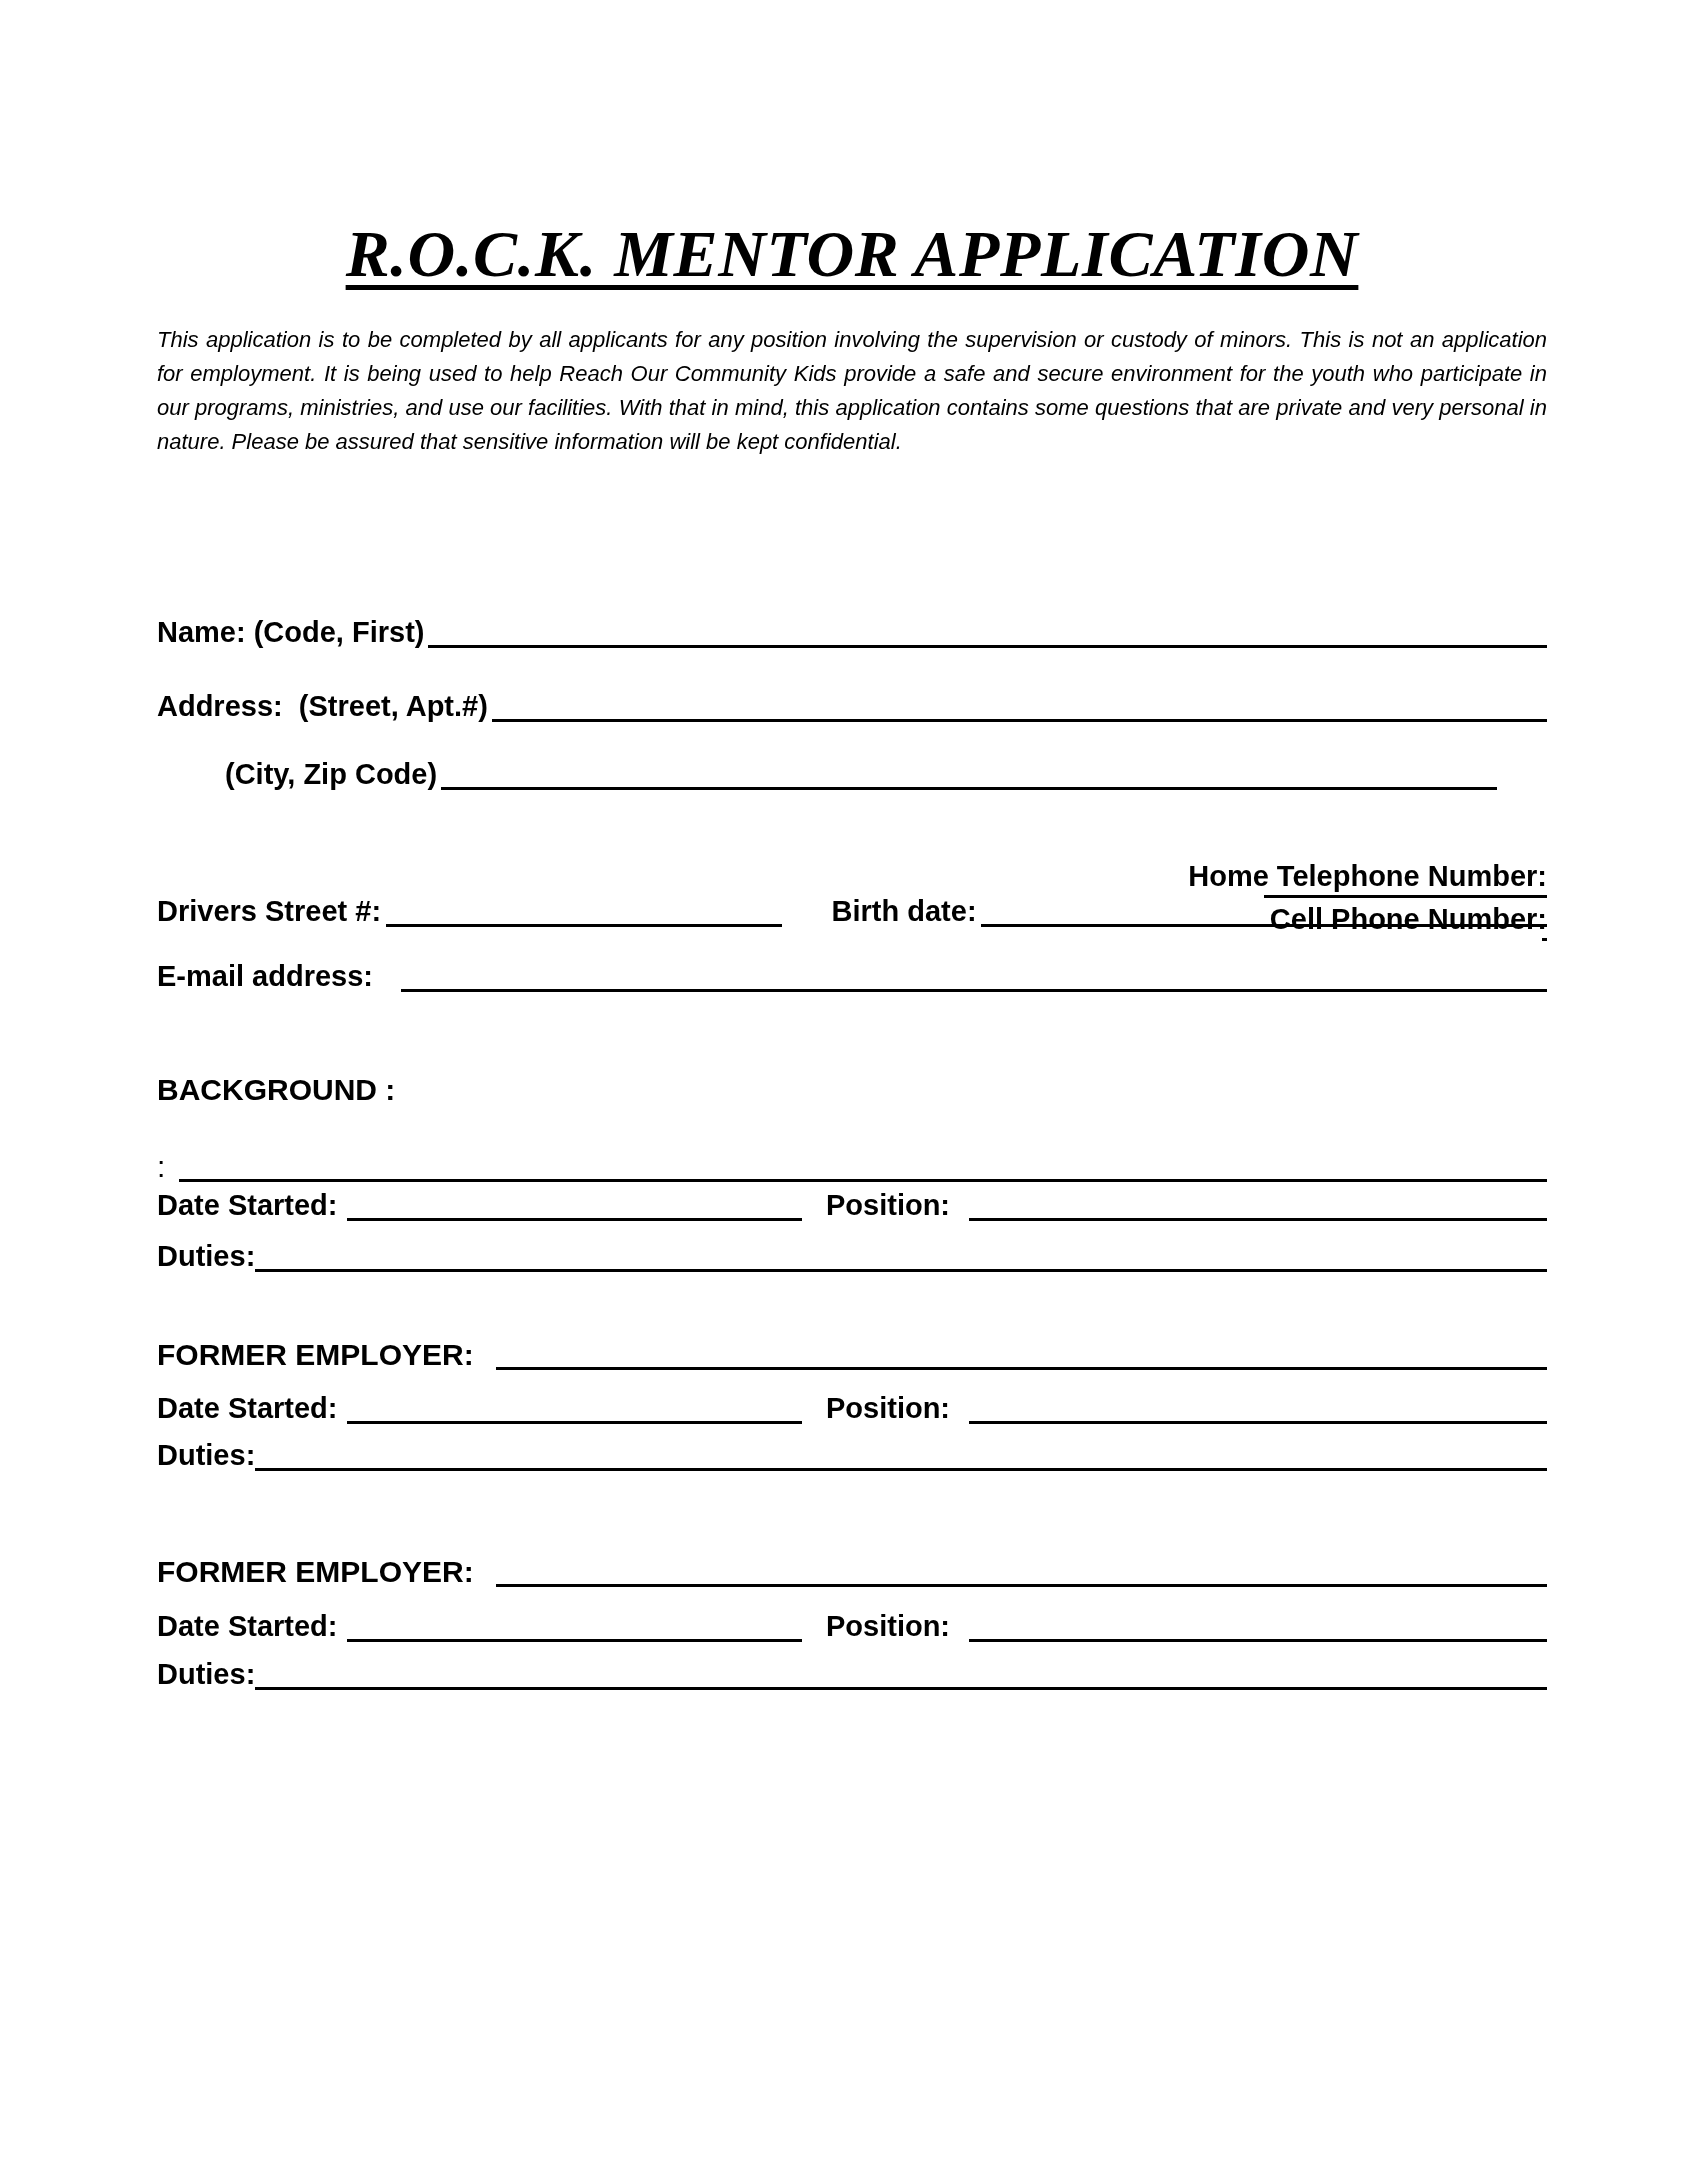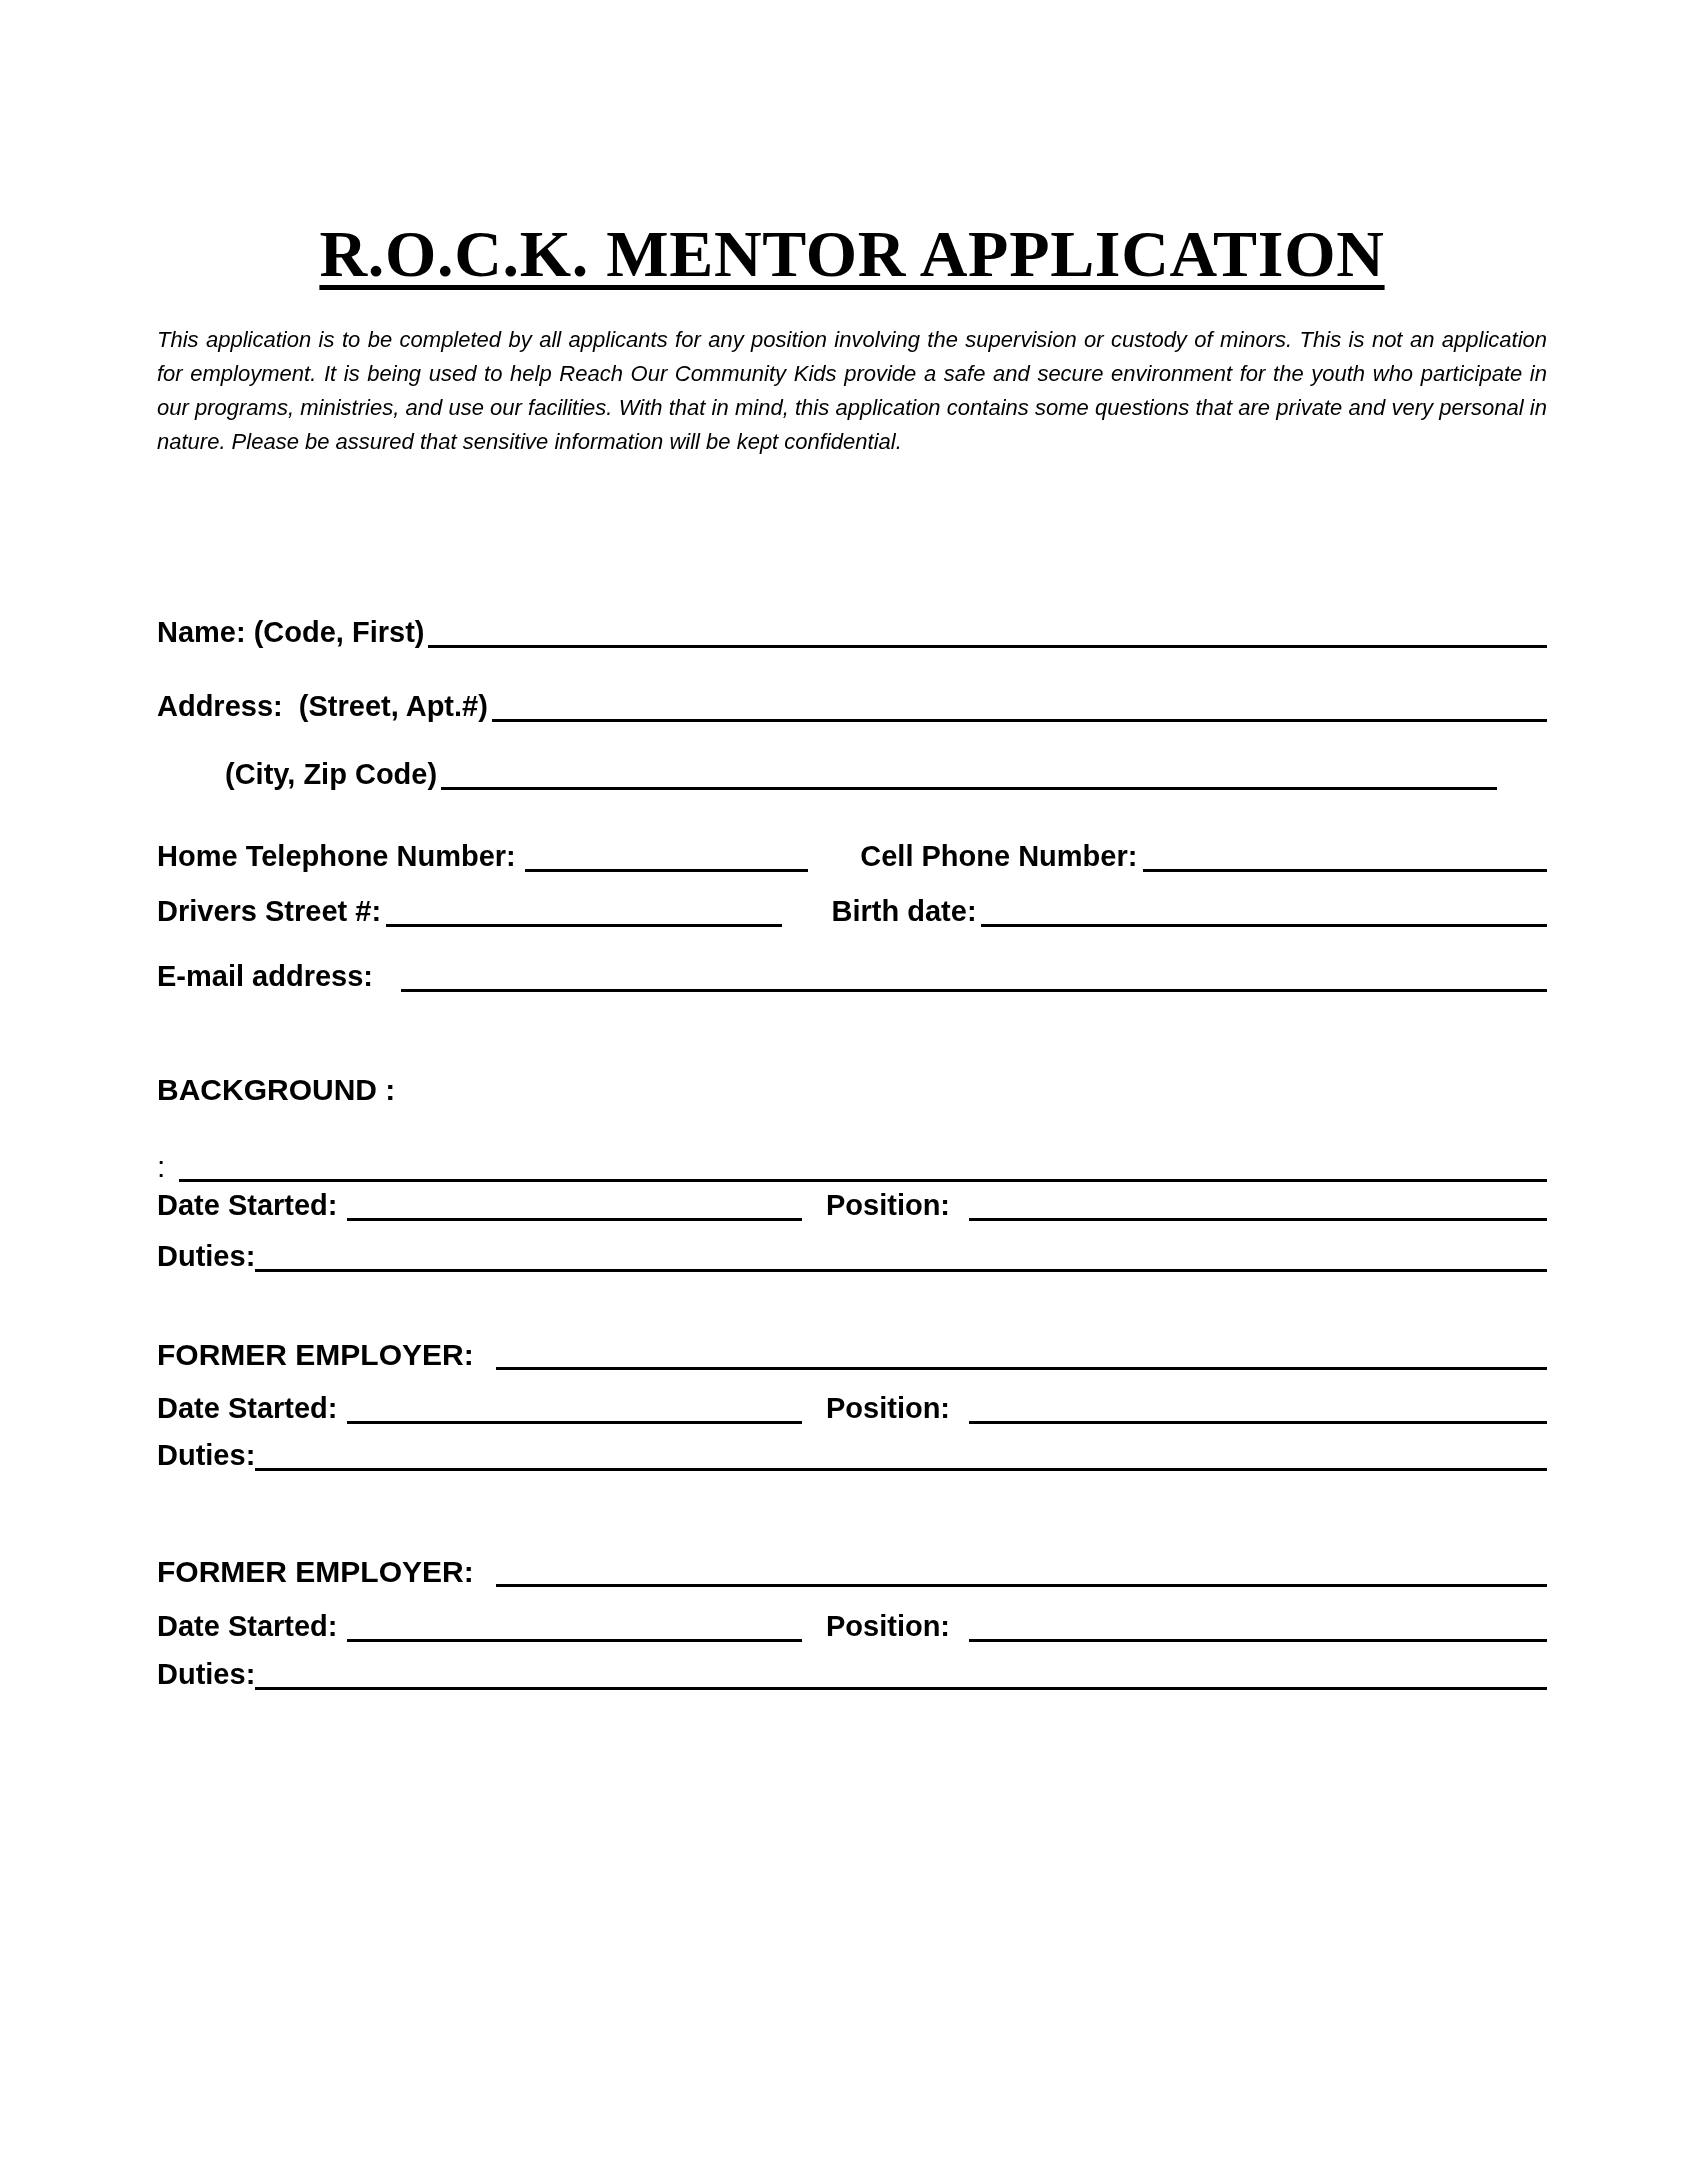--- a/index.html
+++ b/index.html
@@ -17,20 +17,21 @@
     overflow: hidden;
   }
   .title-wrap {
     position: absolute;
     top: 218px;
     left: 16px;
     right: 0;
     text-align: center;
     font-family: "Liberation Serif", serif;
     font-weight: 700;
+    font-style: italic;
     font-size: 66px;
     line-height: 1.1;
     white-space: nowrap;
   }
   .title-text {
     text-decoration: underline;
     text-decoration-thickness: 5.3px;
     text-underline-offset: 9.3px;
     text-decoration-skip-ink: none;
     letter-spacing: 0.7px;
@@ -83,21 +84,21 @@
   .city-indent { margin-left: 68px; }
   .ln-city { margin-right: 50px; }
   .ln-home { width: 278px; }
   .ln-dl   { width: 390px; }
   .ln-date { width: 450px; }
 
   
   .r-name     { top: 614px; }
   .r-street   { top: 688px; }
   .r-city     { top: 756px; }
-  .r-phones   { top: 838px; }
+  .r-phones   { top: 858px; flex-direction: column; }
   .r-license  { top: 893px; }
   .r-email    { top: 958px; gap: 25px; }
   .r-bg       { top: 1071px; }
   .r-emp1     { top: 1148px; }
   .r-date1    { top: 1187px; }
   .r-duties1  { top: 1238px; }
   .r-emp2     { top: 1336px; }
   .r-date2    { top: 1390px; }
   .r-duties2  { top: 1437px; }
   .r-emp3     { top: 1553px; }

